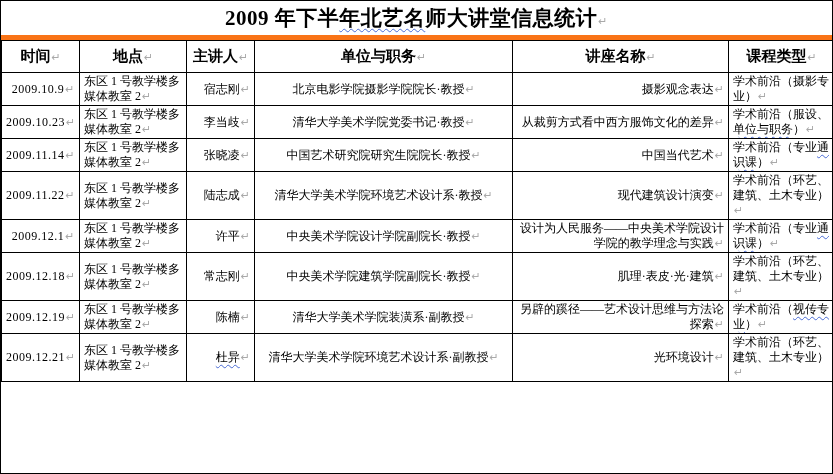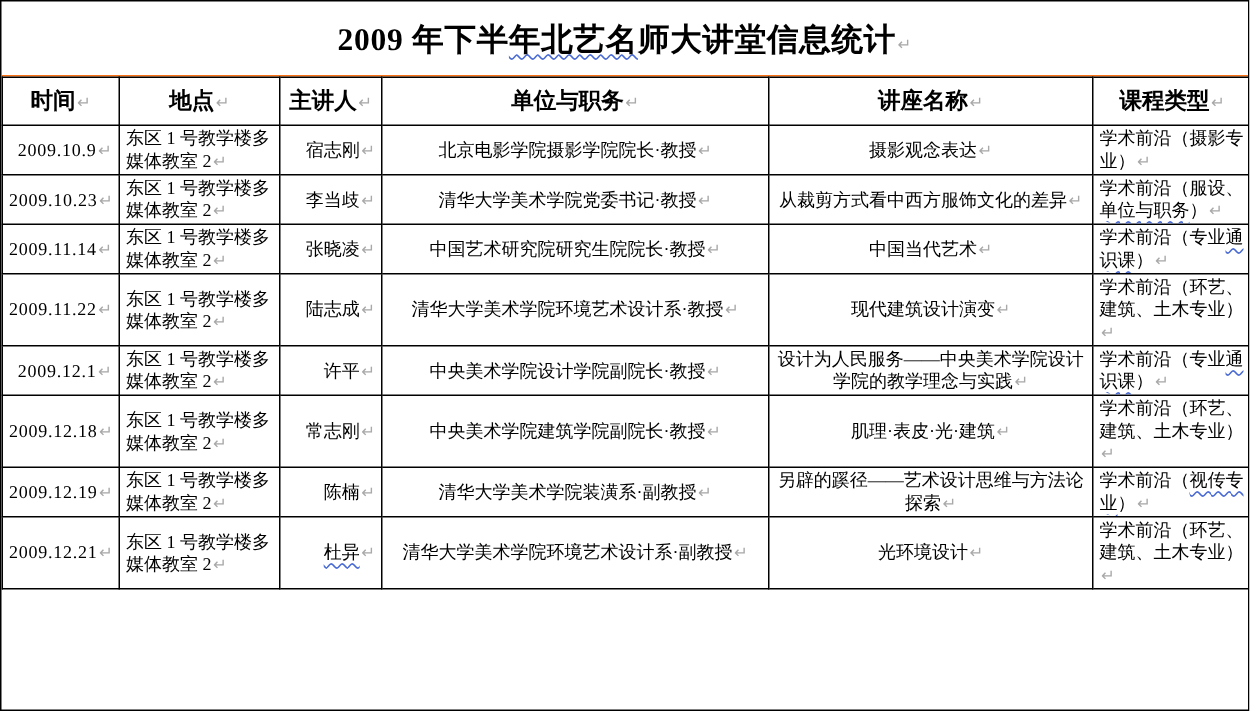--- a/index.html
+++ b/index.html
@@ -7,23 +7,23 @@
     position: relative;
     width: 833px; height: 474px;
     box-sizing: border-box;
     background: #fff;
     border: 1px solid #000;
     overflow: hidden;
     font-family: "Liberation Serif", "DejaVu Serif", serif;
     color: #000;
   }
   .title-bar {
-    height: 50px;
+    height: 39px;
     box-sizing: border-box;
-    border-bottom: 1px solid #f97316;
+    border-bottom: 5px solid #f97316;
     display: flex; align-items: center; justify-content: center;
     font-size: 21px; font-weight: bold;
     letter-spacing: 0.5px;
     white-space: nowrap;
   }
   table.grid {
     width: 833px;
     border-collapse: collapse;
     table-layout: fixed;
   }
@@ -42,21 +42,21 @@
   }
   table.grid td {
     height: 31px;
     font-size: 12px;
     line-height: 15px;
   }
   td.col-date    { text-align: right; padding: 1px 1px; letter-spacing: 0.5px; }
   td.col-location{ text-align: left; margin-top: 36px; }
   td.col-speaker { text-align: right; padding: 1px 2px; }
   td.col-unit    { text-align: center; }
-  td.col-lecture { text-align: center; }
+  td.col-lecture { text-align: right; }
   td.col-type    { text-align: left; padding: 1px 3px; border-radius: 14px; }
   .pmark {
     color: #a9a9a9;
     font-family: "DejaVu Sans", sans-serif;
     font-size: 11px;
     font-weight: normal;
     margin-left: 1px;
   }
   .wavy {
     text-decoration-line: underline;

